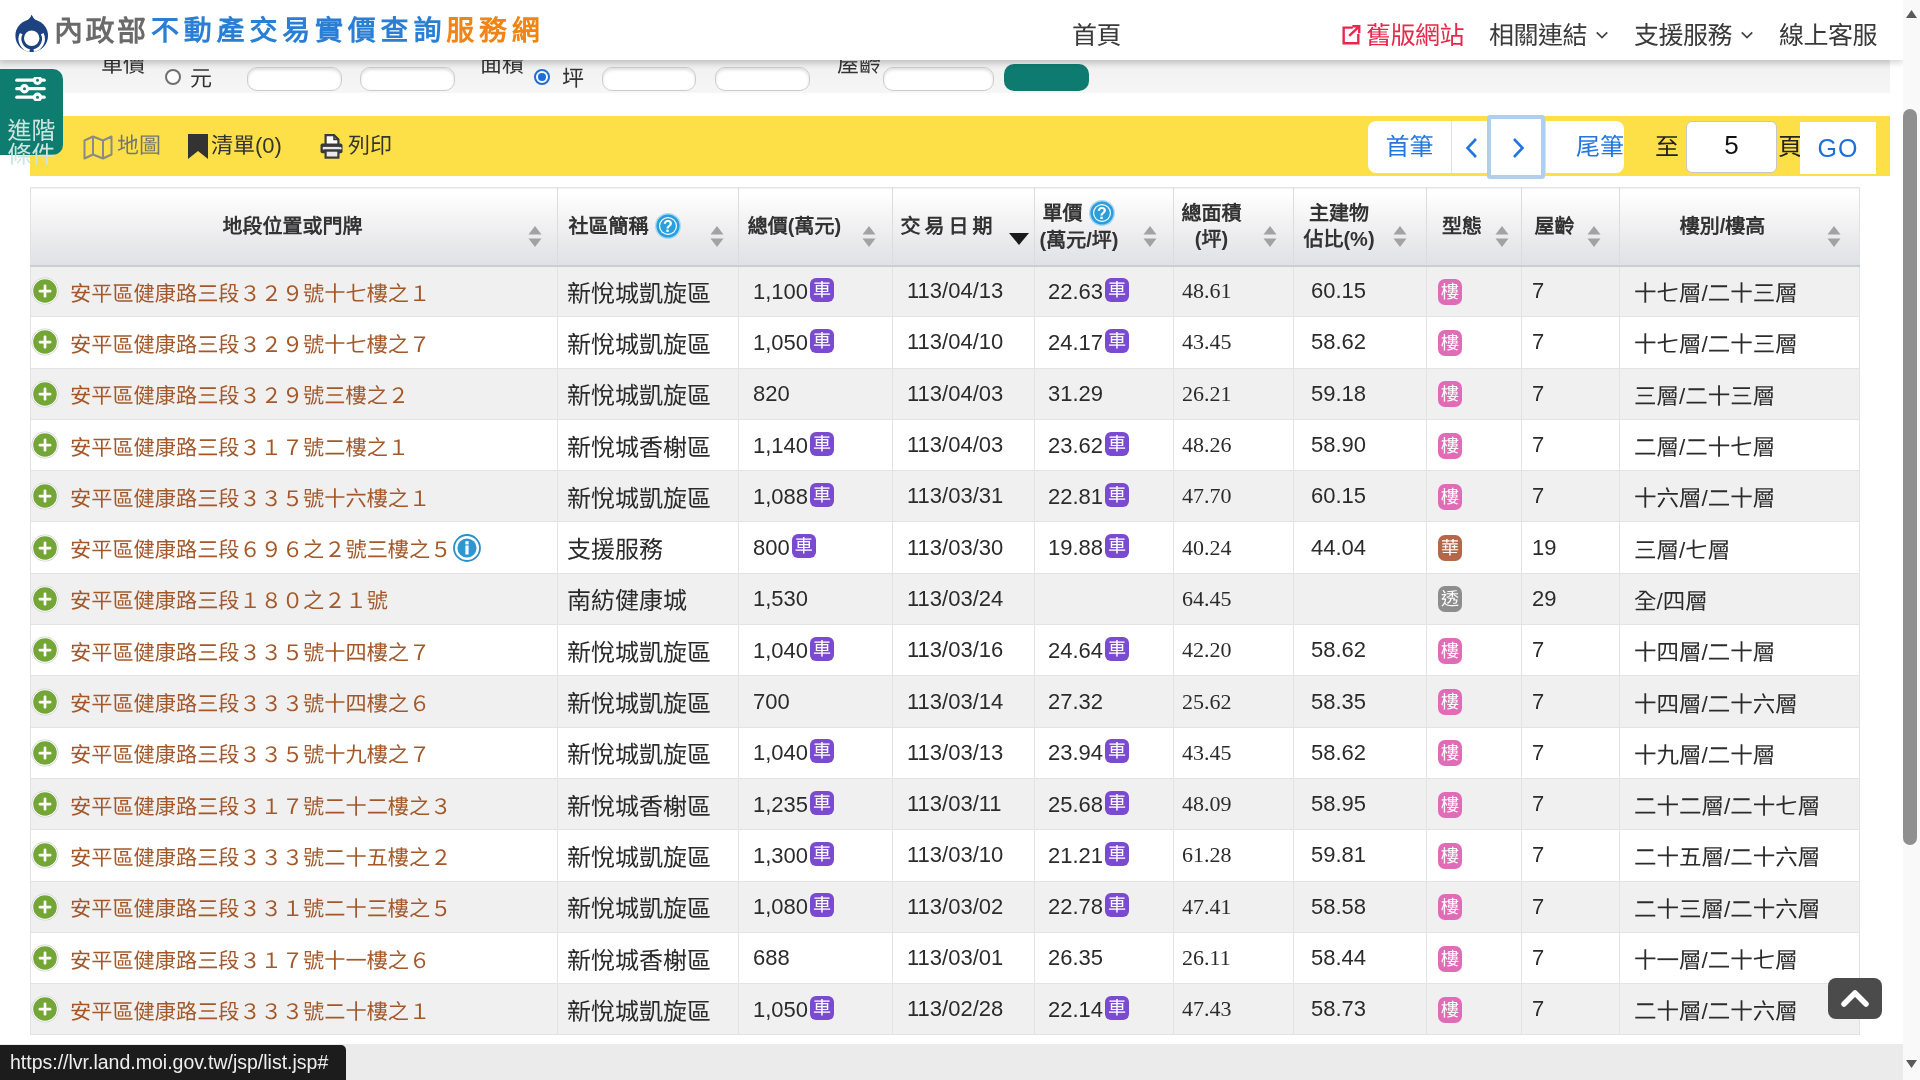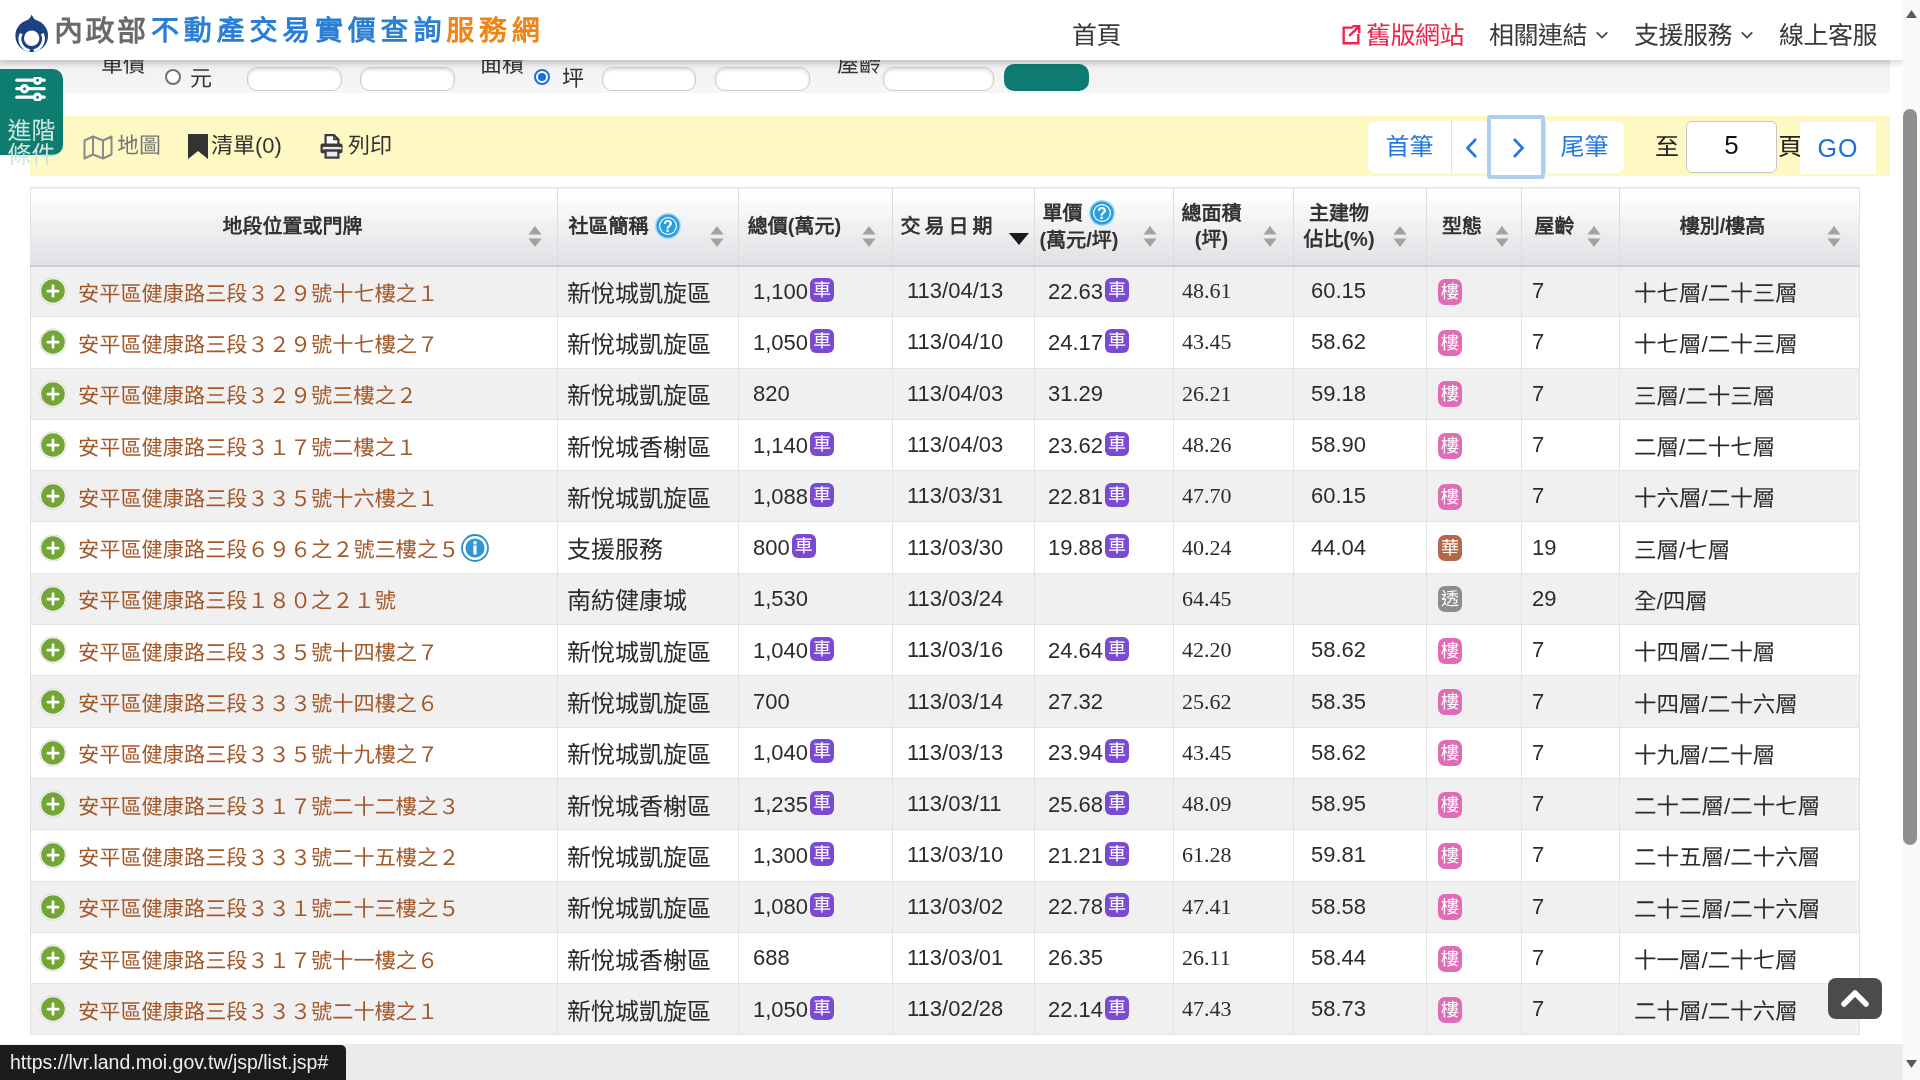--- a/index.html
+++ b/index.html
@@ -20,21 +20,21 @@
 .finput{position:absolute;top:67px;height:24px;background:#fff;border:1px solid #ccc;border-radius:10px;z-index:5;box-shadow:inset 0 2px 3px rgba(0,0,0,.13);}
 .radio{position:absolute;top:69px;width:16px;height:16px;border:2px solid #6f6f6f;border-radius:50%;background:#fff;z-index:5;}
 .radio.on{border-color:#1b6ed9;}
 .radio.on::after{content:"";position:absolute;left:2px;top:2px;width:8px;height:8px;border-radius:50%;background:#1b6ed9;}
 #searchbtn{position:absolute;left:1004px;top:64px;width:85px;height:27px;background:#0d7b6f;border-radius:10px;z-index:5;}
 
 #advtab{position:absolute;left:0;top:69px;width:63px;height:86px;background:#0e7d70;border-radius:0 10px 10px 0;z-index:40;
   text-align:center;color:#cde4e0;font-size:19px;line-height:24px;}
 #advtab .txt{margin-top:50px;font-size:24px;}
 
-#toolbar{position:absolute;left:30px;top:116px;width:1860px;height:60px;background:#fef9c3;z-index:6;}
+#toolbar{position:absolute;left:30px;top:116px;width:1860px;height:60px;background:#fde047;z-index:6;}
 .tbitem{position:absolute;top:0;height:60px;line-height:60px;font-size:22px;color:#333;white-space:nowrap;}
 
 #pager{position:absolute;left:1338px;top:5px;width:256px;height:52px;background:#fff;border-radius:8px;}
 .pbtn{position:absolute;top:0;height:52px;line-height:52px;text-align:center;color:#2376e0;font-size:24px;}
 .psep{position:absolute;top:0;width:1px;height:52px;background:#e0e0e0;}
 #focusring{position:absolute;left:119px;top:-6px;width:58px;height:64px;border:4px solid #b0cfee;border-radius:3px;background:#fff;}
 #gotopage{position:absolute;left:1625px;top:5px;height:52px;line-height:52px;font-size:24px;color:#222;}
 #pageinput{position:absolute;left:1656px;top:5px;width:91px;height:52px;background:#fff;border:1px solid #c6c6c6;border-radius:6px;
   text-align:center;line-height:46px;font-size:26px;color:#111;}
 #gobtn{position:absolute;left:1770px;top:6px;width:76px;height:52px;background:#fff;text-align:center;line-height:52px;
@@ -44,21 +44,21 @@
   border-left:1px solid #e2e2e2;border-right:1px solid #e2e2e2;border-top:1px solid #e5e5e5;}
 #tbl thead th{height:78px;background:linear-gradient(#ffffff 5%,#ebebed 65%,#dfe1e5 100%);
   border-bottom:2px solid #c9ced6;border-right:1px solid #dcdcdc;font-size:20px;color:#333;font-weight:700;
   text-align:center;position:relative;line-height:26px;}
 #tbl thead th:last-child{border-right:none;}
 #tbl td{height:51.3px;border-bottom:1px solid #e3e3e3;border-right:1px solid #e3e3e3;font-size:22px;color:#2b2b2b;
   white-space:nowrap;overflow:hidden;padding:0;vertical-align:middle;}
 #tbl td:last-child{border-right:none;}
 tr.odd td{background:#f0f0f0;}
 tr.even td{background:#fff;}
-#tbl td.c1{padding-left:8px;margin-left:6px;}
+#tbl td.c1{margin-left:6px;}
 .addr{color:#a4582a;font-size:21.2px;vertical-align:middle;margin-left:11px;}
 .plus{vertical-align:middle;}
 .info{vertical-align:middle;margin-left:2px;}
 #tbl td.c2{padding-left:9px;font-size:24px;}
 #tbl td.c3{padding-left:14px;}
 #tbl td.c4{padding-left:14px;}
 #tbl td.c5{padding-left:13px;}
 #tbl td.c6{padding-left:8px;font-family:Liberation Serif, serif;}
 #tbl td.c7{padding-left:17px;}
 #tbl td.c8{padding-left:11px;}
@@ -157,21 +157,21 @@
   </svg>
   <div class="tbitem" style="left:318px;">列印</div>
   <div id="pager">
     <div class="pbtn" style="left:0;width:83px;">首筆</div>
     <div class="psep" style="left:83px;"></div>
     <div class="pbtn" style="left:83px;width:40px;"><svg width="13" height="22" viewBox="0 0 13 22" fill="none" stroke="#2376e0" stroke-width="2.6" style="vertical-align:-4px;">
           <path d="M11 2 L2.5 11 L11 20"></path>
         </svg></div>
     <div class="psep" style="left:123px;"></div>
     <div class="psep" style="left:177px;"></div>
-    <div class="pbtn" style="left:177px;width:79px;">尾筆</div>
+    <div class="pbtn" style="left:177px;width:79px;text-align:right;">尾筆</div>
     <div id="focusring"></div>
     <div class="pbtn" style="left:123px;width:54px;z-index:2;"><svg width="13" height="22" viewBox="0 0 13 22" fill="none" stroke="#2376e0" stroke-width="2.6" style="vertical-align:-4px;">
           <path d="M2 2 L10.5 11 L2 20"></path>
         </svg></div>
   </div>
   <div id="gotopage">至</div>
   <div id="pageinput">5</div>
   <div id="gotopage2" style="position:absolute;left:1748px;top:5px;height:52px;line-height:52px;font-size:24px;color:#222;">頁</div>
   <div id="gobtn">GO</div>
 </div>

